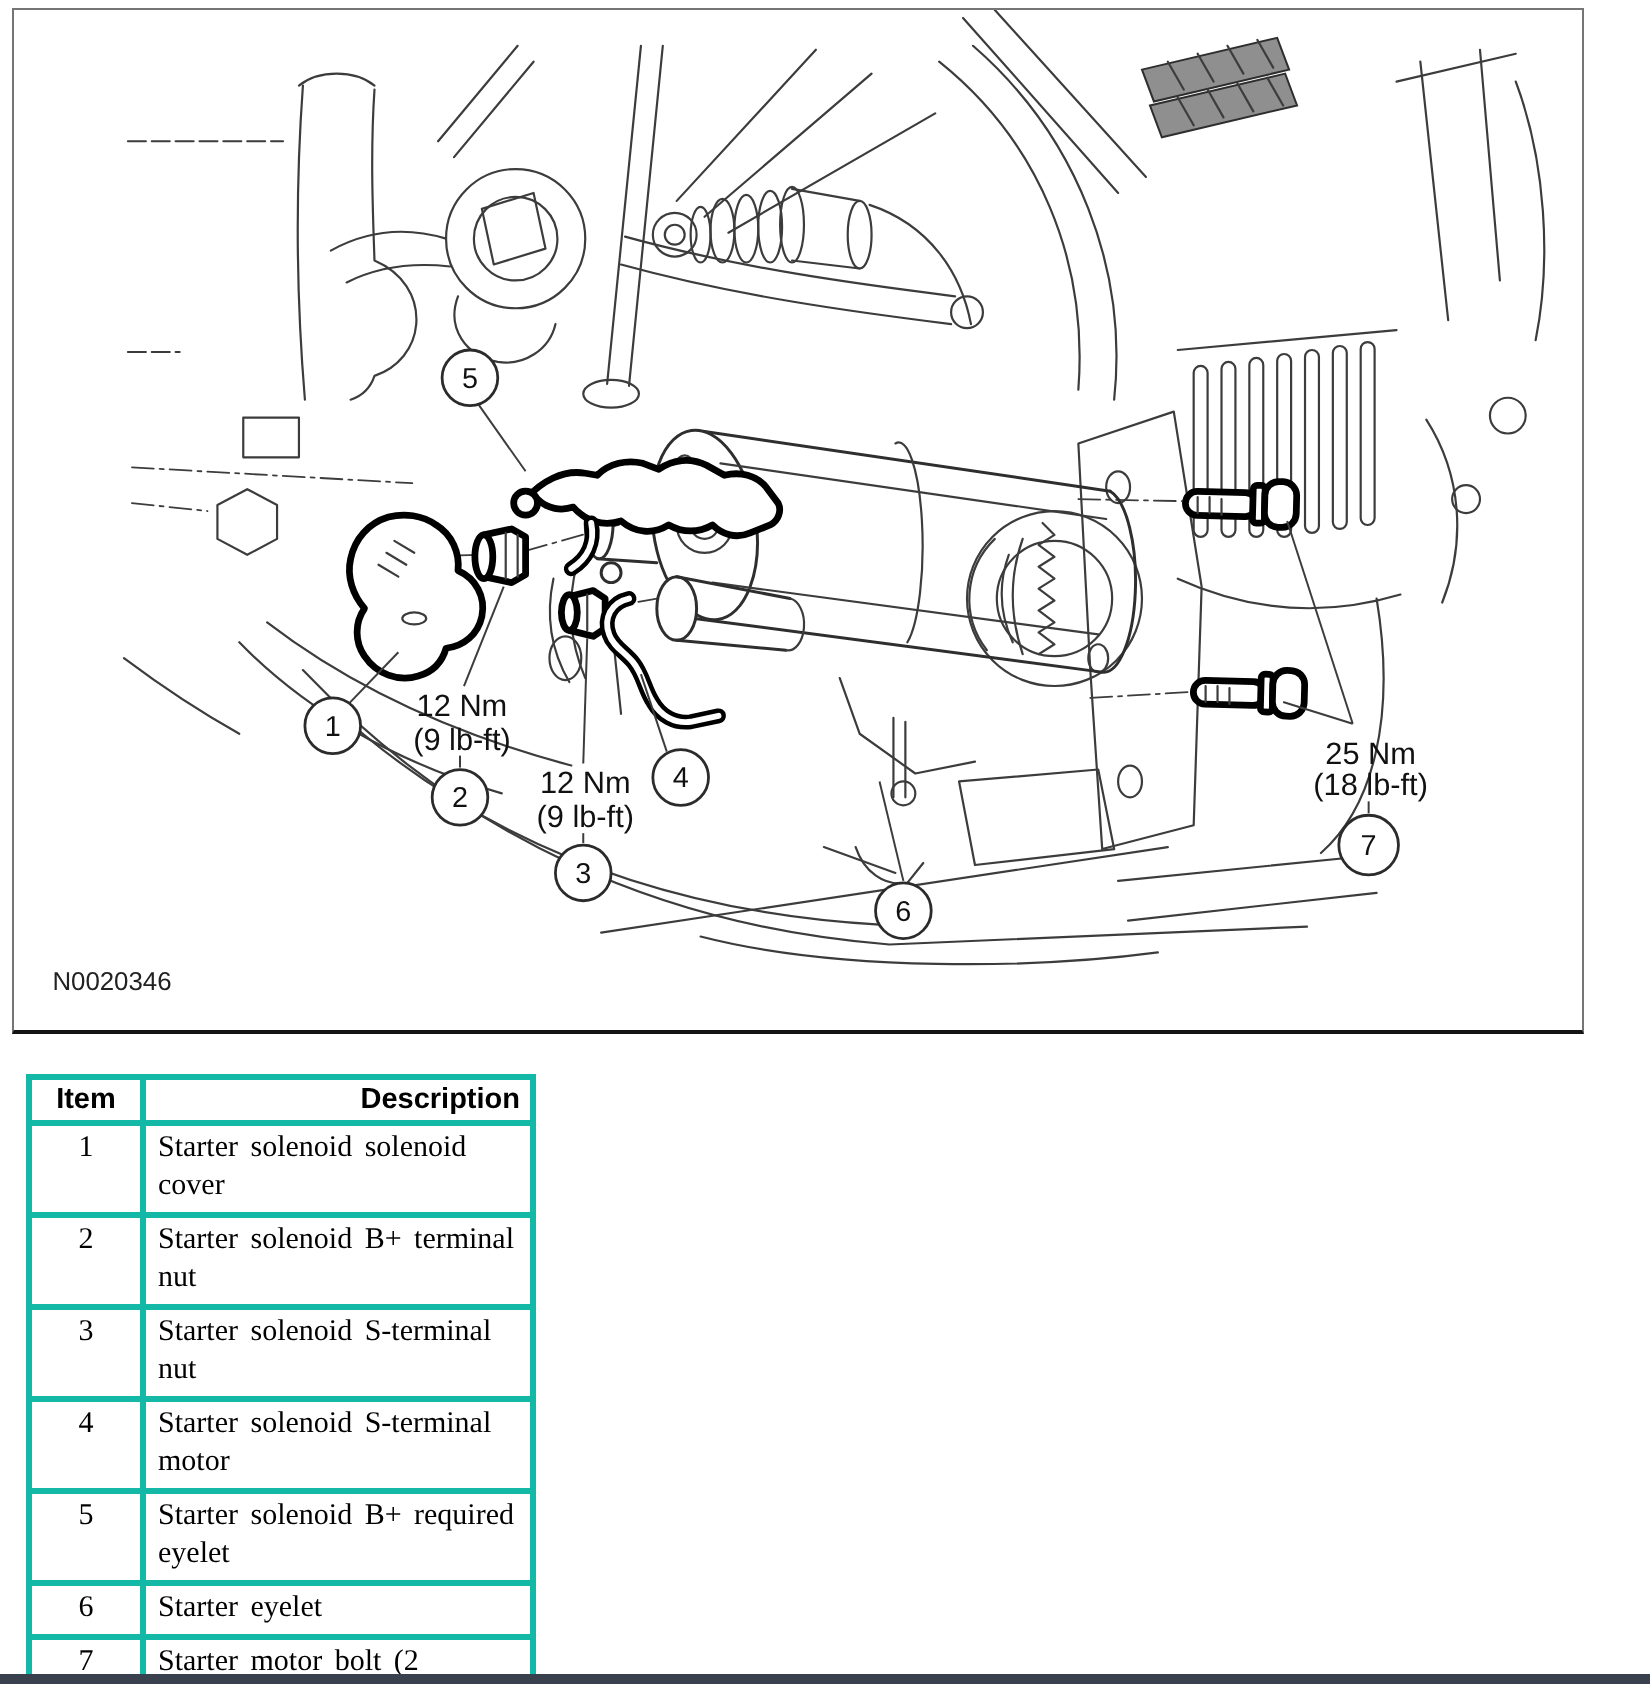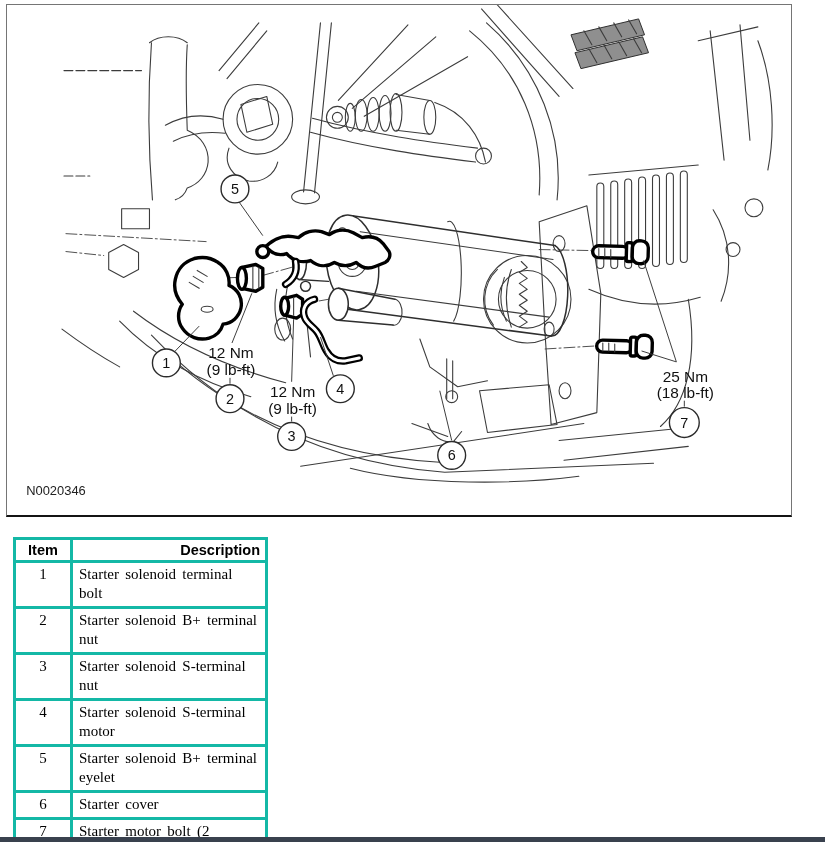--- a/index.html
+++ b/index.html
@@ -275,41 +275,41 @@
 <table class="parts-table">
   <thead>
     <tr>
       <th class="col-item">Item</th>
       <th>Description</th>
     </tr>
   </thead>
   <tbody>
     <tr>
       <td class="cell-item">1</td>
-      <td class="cell-desc">Starter solenoid terminal bolt</td>
+      <td class="cell-desc">Starter solenoid solenoid cover</td>
     </tr>
     <tr>
       <td class="cell-item">2</td>
       <td class="cell-desc">Starter solenoid B+ terminal nut</td>
     </tr>
     <tr>
       <td class="cell-item">3</td>
       <td class="cell-desc">Starter solenoid S-terminal nut</td>
     </tr>
     <tr>
       <td class="cell-item">4</td>
       <td class="cell-desc">Starter solenoid S-terminal motor</td>
     </tr>
     <tr>
       <td class="cell-item">5</td>
-      <td class="cell-desc">Starter solenoid B+ terminal eyelet</td>
+      <td class="cell-desc">Starter solenoid B+ required eyelet</td>
     </tr>
     <tr>
       <td class="cell-item">6</td>
-      <td class="cell-desc">Starter cover</td>
+      <td class="cell-desc">Starter eyelet</td>
     </tr>
     <tr>
       <td class="cell-item">7</td>
       <td class="cell-desc">Starter motor bolt (2 required)</td>
     </tr>
   </tbody>
 </table>
 
 <div class="bottom-bar" style="background: rgb(57, 65, 78);"></div>
 

